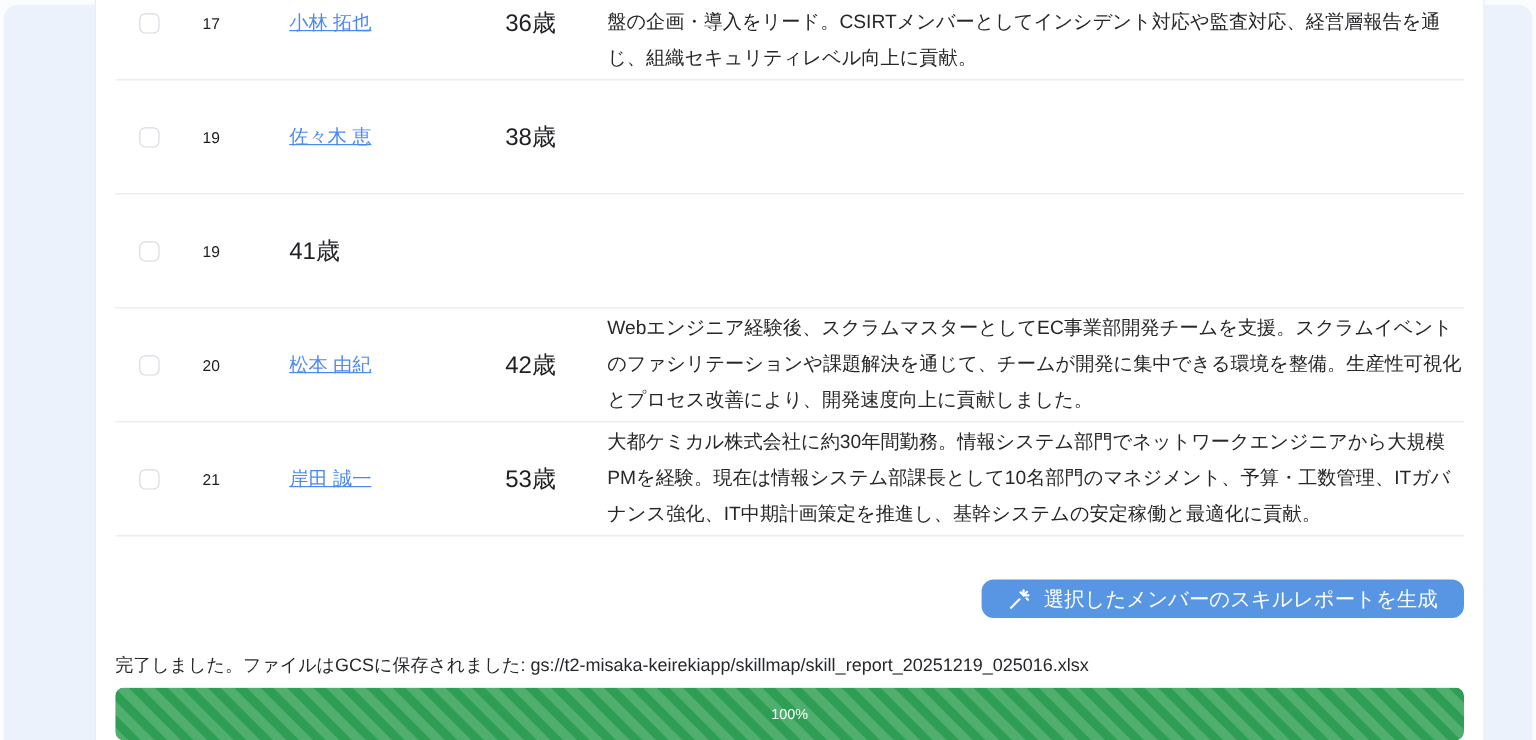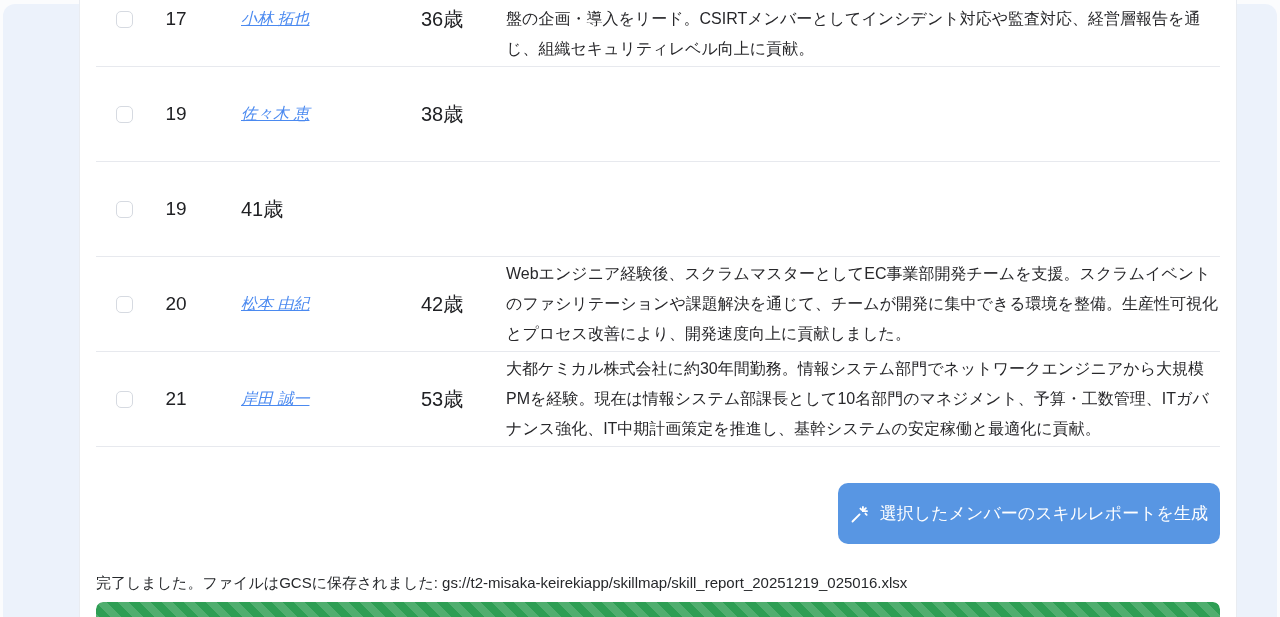--- a/index.html
+++ b/index.html
@@ -27,33 +27,33 @@
     border-bottom:1px solid #e7e9ee;
     padding:2px 0;
     min-height:90px;
     box-sizing:content-box;
   }
   .cell-check{padding-left:20px;align-self:center;}
   .checkbox{
     display:block;width:17px;height:17px;background:#fff;
     border:1.5px solid #d6dae1;border-radius:5px;box-sizing:border-box;
   }
-  .cell-num{text-align:center;font-size:19px;color:#202124;}
+  .cell-num{text-align:center;font-size:13px;color:#202124;}
   .cell-name{padding-left:41px;font-size:16px;}
-  .cell-name a{color:#4b8af0;text-decoration:underline;cursor:pointer;font-style:italic;}
+  .cell-name a{color:#4b8af0;text-decoration:underline;cursor:pointer;}
   .cell-age{padding-left:41px;font-size:20px;color:#202124;}
   .cell-desc{
     font-size:16px;line-height:30px;color:#27272a;
     text-align:left;word-break:break-word;
   }
   .button-row{display:flex;justify-content:flex-end;margin-top:36px;}
   .generate-btn{
     display:flex;align-items:center;gap:10px;
     background:#5896e3;color:#ffffff;border:none;border-radius:10px;
-    height:61px;padding:0 12px;font-size:17px;cursor:pointer;
+    height:32px;padding:0 22px;font-size:17px;cursor:pointer;
     font-family:"Liberation Sans","DejaVu Sans",sans-serif;
   }
   .wand-icon{width:20px;height:20px;display:block;}
   .status-line{margin-top:30px;font-size:15px;color:#26282b;}
   .progress-track{
     margin-top:9px;height:44px;border-radius:7px;overflow:hidden;
     background:#e9f5ee;
   }
   .progress-fill{
     height:100%;display:flex;align-items:center;justify-content:center;

